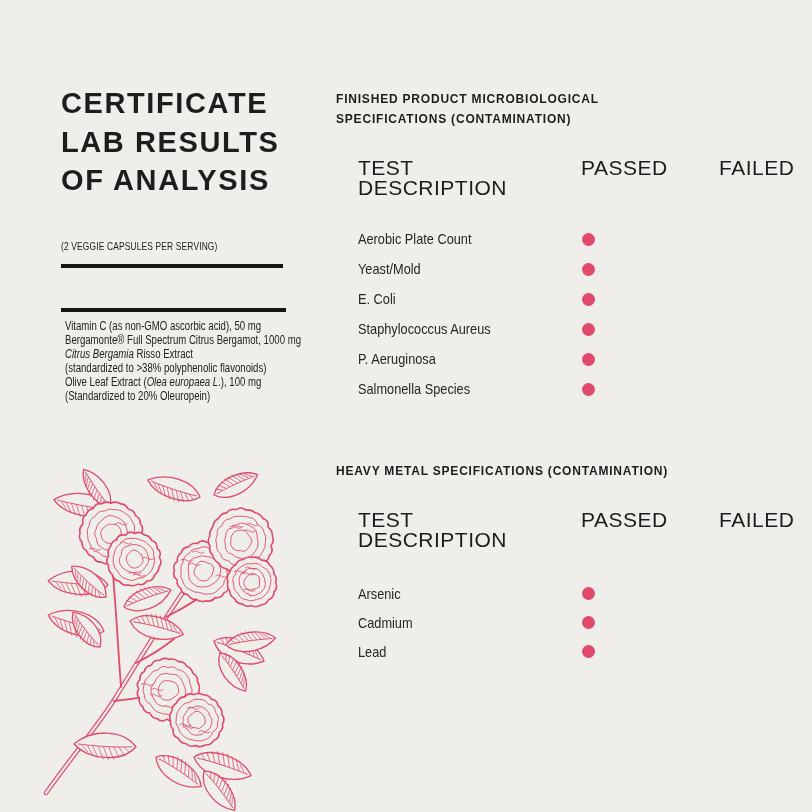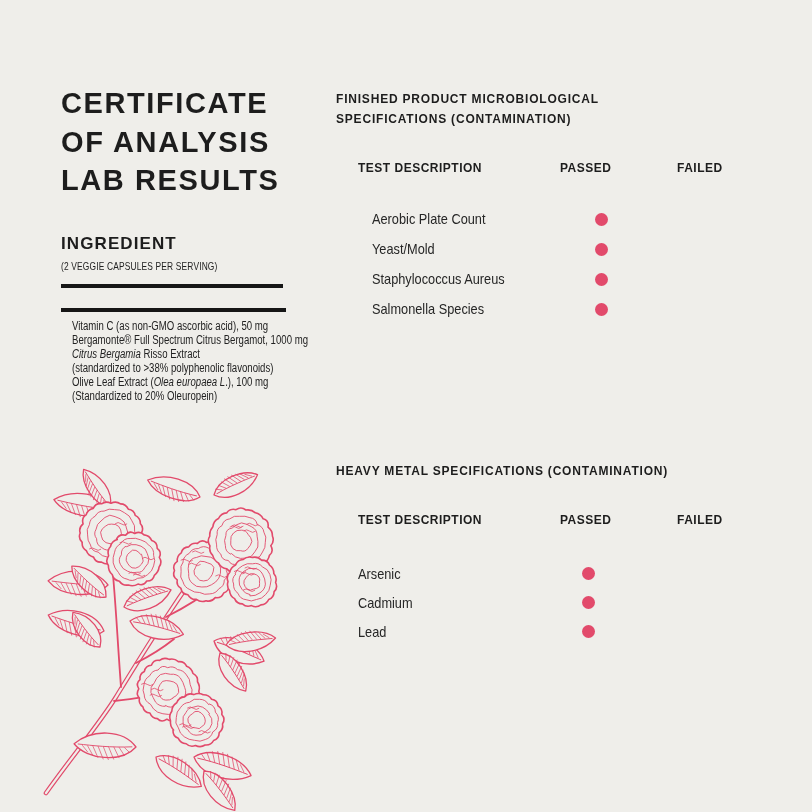--- a/index.html
+++ b/index.html
@@ -28,45 +28,45 @@
   .sec-heading{
     font-size:17px; font-weight:700; letter-spacing:1.1px; line-height:20px;
   }
   .serving-note{
     margin-top:6px; font-size:10.5px; letter-spacing:0.2px; color:#222;
     transform:scaleX(0.8); transform-origin:0 50%; white-space:nowrap;
   }
   .rule{height:4px; background:var(--rule);}
   #ingredient .rule{width:222px; margin-top:12px;}
   #specification .rule{width:225px; margin-top:6px;}
-  .spec-lines{margin-top:7px; margin-left:11px;}
+  .spec-lines{margin-top:7px; margin-left:4px;}
   .spec-line{
     font-size:12px; line-height:14px; color:#222; white-space:nowrap;
     transform:scaleX(0.8); transform-origin:0 50%;
   }
   .spec-line i{font-style:italic;}
 
   
   #botanical{position:absolute; left:18px; top:455px;}
 
   
   .spec-table{position:absolute; left:336px; width:470px;}
   .spec-table.t0{top:89px;}
   .spec-table.t1{top:461px;}
   .table-title div{
     font-size:12px; font-weight:700; letter-spacing:0.8px; line-height:20px;
     white-space:nowrap;
   }
   .thead{
     display:flex; margin:29px 0 0 22px;
-    font-size:12px; font-weight:700; letter-spacing:0.5px; line-height:20px;
+    font-size:21px; font-weight:400; letter-spacing:0.5px; line-height:20px;gap:21px;
   }
   .thead .c0{width:202px;}
   .thead .c1{width:117px;}
-  .t0 .tbody{margin:26px 0 0 36px;}
+  .t0 .tbody{margin:26px 0 0 22px;}
   .t1 .tbody{margin:29px 0 0 22px;}
   .trow{display:flex; align-items:center;}
   .t0 .trow{height:30px;}
   .t1 .trow{height:29px;}
   .tlabel{
     width:202px; font-size:14.5px; color:#262626; white-space:nowrap;
     transform:scaleX(0.88); transform-origin:0 50%;
   }
   .tcell{width:117px; display:flex; align-items:center;}
   .dot{
@@ -74,26 +74,25 @@
     background:var(--accent); margin-left:22px;
   }
 </style>
 </head>
 <body style="background: rgb(239, 238, 234);">
 
 <div class="page">
 
   <h1 class="main-title">
     <div>CERTIFICATE</div>
+    <div>LAB RESULTS</div>
     <div>OF ANALYSIS</div>
-    <div>LAB RESULTS</div>
   </h1>
 
   <section class="section" id="ingredient">
-    <h2 class="sec-heading">INGREDIENT</h2>
     <div class="serving-note">(2 VEGGIE CAPSULES PER SERVING)</div>
     <div class="rule"></div>
   </section>
 
   <section class="section" id="specification">
     <div class="rule"></div>
     <div class="spec-lines" id="spec-lines">
         <div class="spec-line"><span>Vitamin C (as non-GMO ascorbic acid), 50 mg</span></div>
         <div class="spec-line"><span>Bergamonte® Full Spectrum Citrus Bergamot, 1000 mg</span></div>
         <div class="spec-line"><i>Citrus Bergamia</i><span> Risso Extract</span></div>
@@ -287,21 +286,35 @@
             <span class="tcell"></span>
           </div>
           <div class="trow">
             <span class="tlabel">Yeast/Mold</span>
             <span class="tcell">
               <span class="dot"></span>
             </span>
             <span class="tcell"></span>
           </div>
           <div class="trow">
+            <span class="tlabel">E. Coli</span>
+            <span class="tcell">
+              <span class="dot"></span>
+            </span>
+            <span class="tcell"></span>
+          </div>
+          <div class="trow">
             <span class="tlabel">Staphylococcus Aureus</span>
+            <span class="tcell">
+              <span class="dot"></span>
+            </span>
+            <span class="tcell"></span>
+          </div>
+          <div class="trow">
+            <span class="tlabel">P. Aeruginosa</span>
             <span class="tcell">
               <span class="dot"></span>
             </span>
             <span class="tcell"></span>
           </div>
           <div class="trow">
             <span class="tlabel">Salmonella Species</span>
             <span class="tcell">
               <span class="dot"></span>
             </span>

